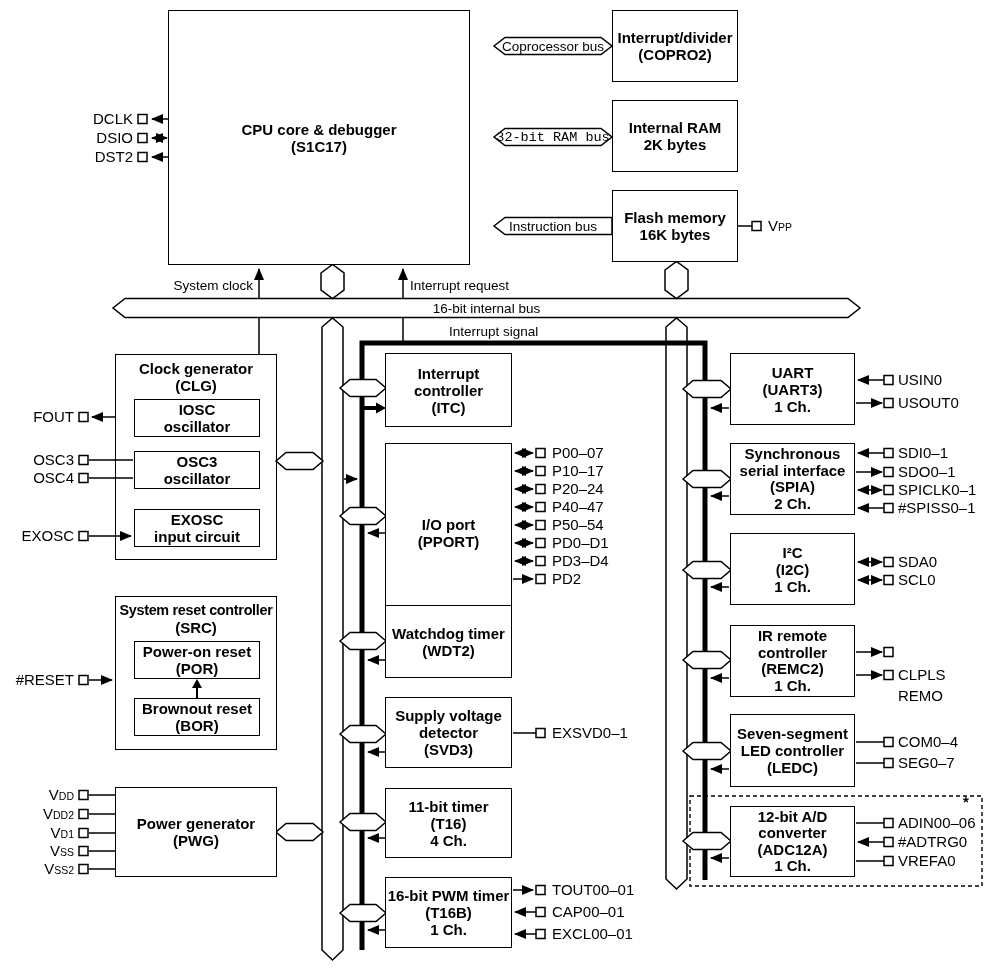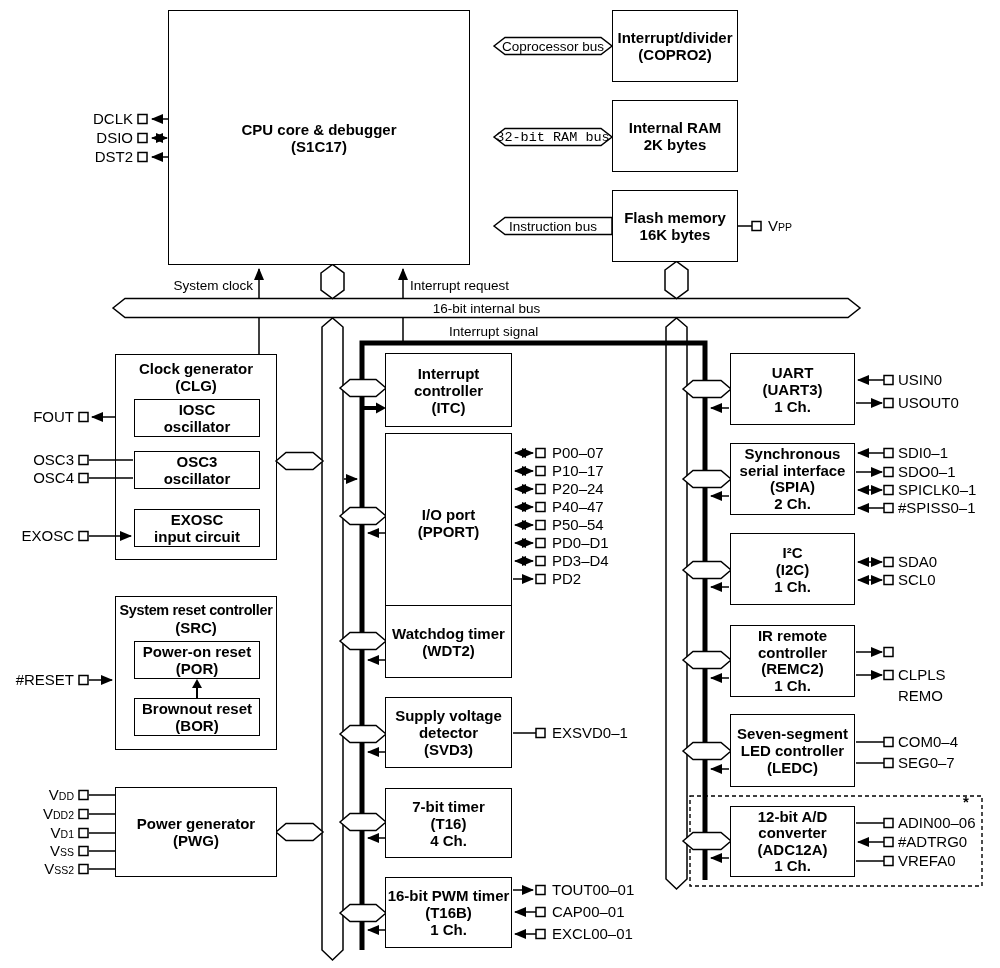--- a/index.html
+++ b/index.html
@@ -250,38 +250,38 @@
       <div>(BOR)</div>
     </div>
   </div>
 
   <div class="box" style="left:385px;top:353px;width:127px;height:74px;">
     <div>Interrupt</div>
     <div>controller</div>
     <div>(ITC)</div>
   </div>
 
-  <div class="box" style="left:385px;top:433px;width:127px;height:179px;">
+  <div class="box" style="left:385px;top:443px;width:127px;height:179px;">
     <div>I/O port</div>
     <div>(PPORT)</div>
   </div>
 
   <div class="box" style="left:385px;top:605px;width:127px;height:73px;">
     <div>Watchdog timer</div>
     <div>(WDT2)</div>
   </div>
 
   <div class="box" style="left:385px;top:697px;width:127px;height:71px;">
     <div>Supply voltage</div>
     <div>detector</div>
     <div>(SVD3)</div>
   </div>
 
   <div class="box" style="left:385px;top:788px;width:127px;height:70px;">
-    <div>7-bit timer</div>
+    <div>11-bit timer</div>
     <div>(T16)</div>
     <div>4 Ch.</div>
   </div>
 
   <div class="box" style="left:385px;top:877px;width:127px;height:71px;">
     <div>16-bit PWM timer</div>
     <div>(T16B)</div>
     <div>1 Ch.</div>
   </div>
 

